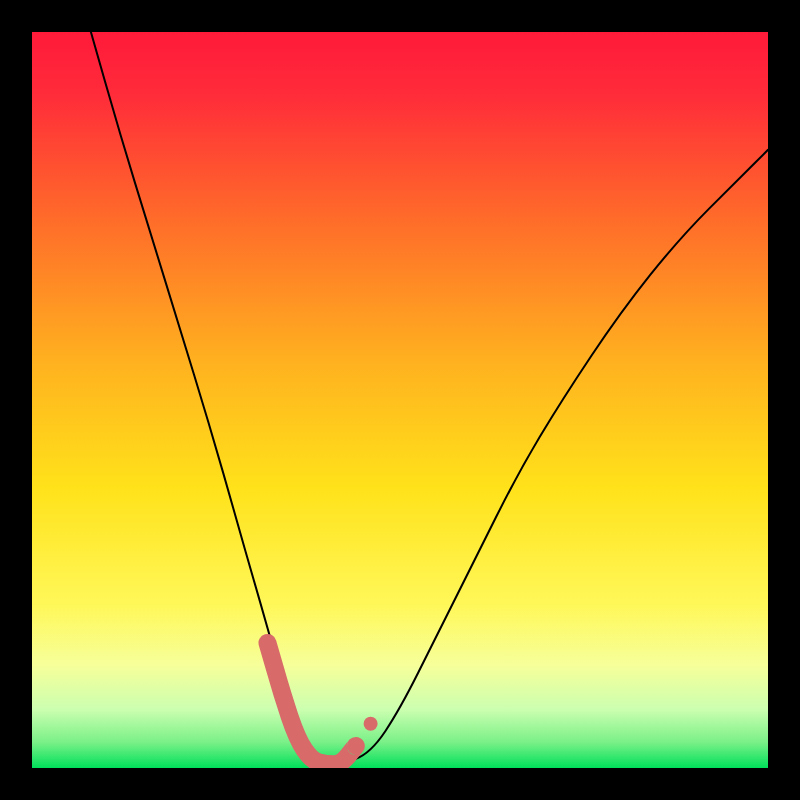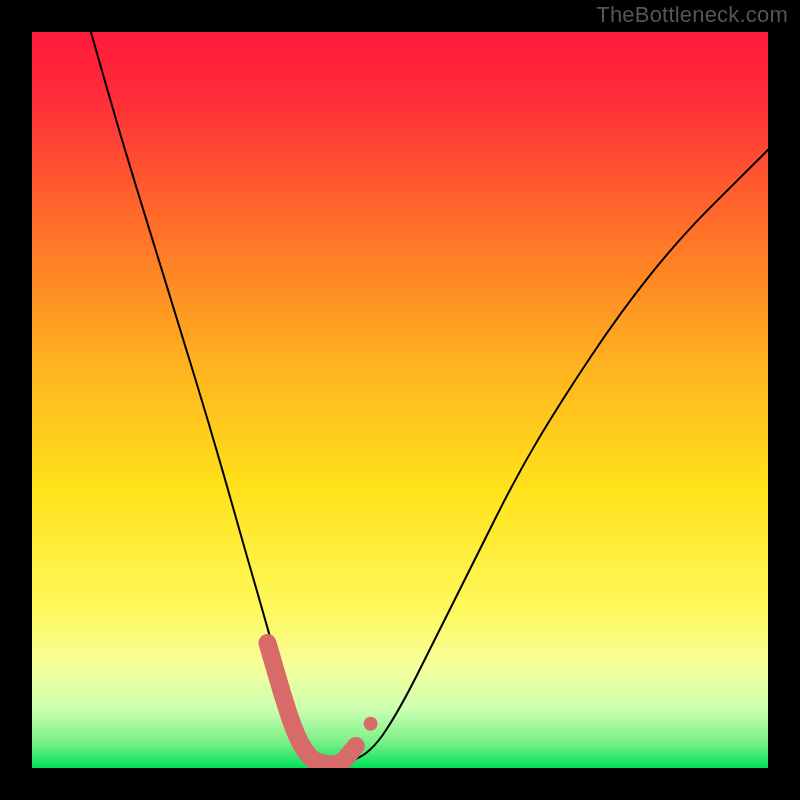--- a/index.html
+++ b/index.html
@@ -39,21 +39,20 @@
   .plot svg {
     display: block;
     width: 736px;
     height: 736px;
   }
 </style>
 </head>
 <body>
 
 <div class="frame">
-  <div class="watermark">TheBottleneck.com</div>
 
   <div class="plot">
     <svg viewBox="0 0 736 736">
       <defs>
         <linearGradient id="bg-grad" x1="0" y1="0" x2="0" y2="1">
           <stop offset="0" stop-color="#ff1a3a"></stop>
           <stop offset="0.08" stop-color="#ff2a3a"></stop>
           <stop offset="0.25" stop-color="#ff6a2a"></stop>
           <stop offset="0.45" stop-color="#ffb21f"></stop>
           <stop offset="0.62" stop-color="#ffe21a"></stop>

